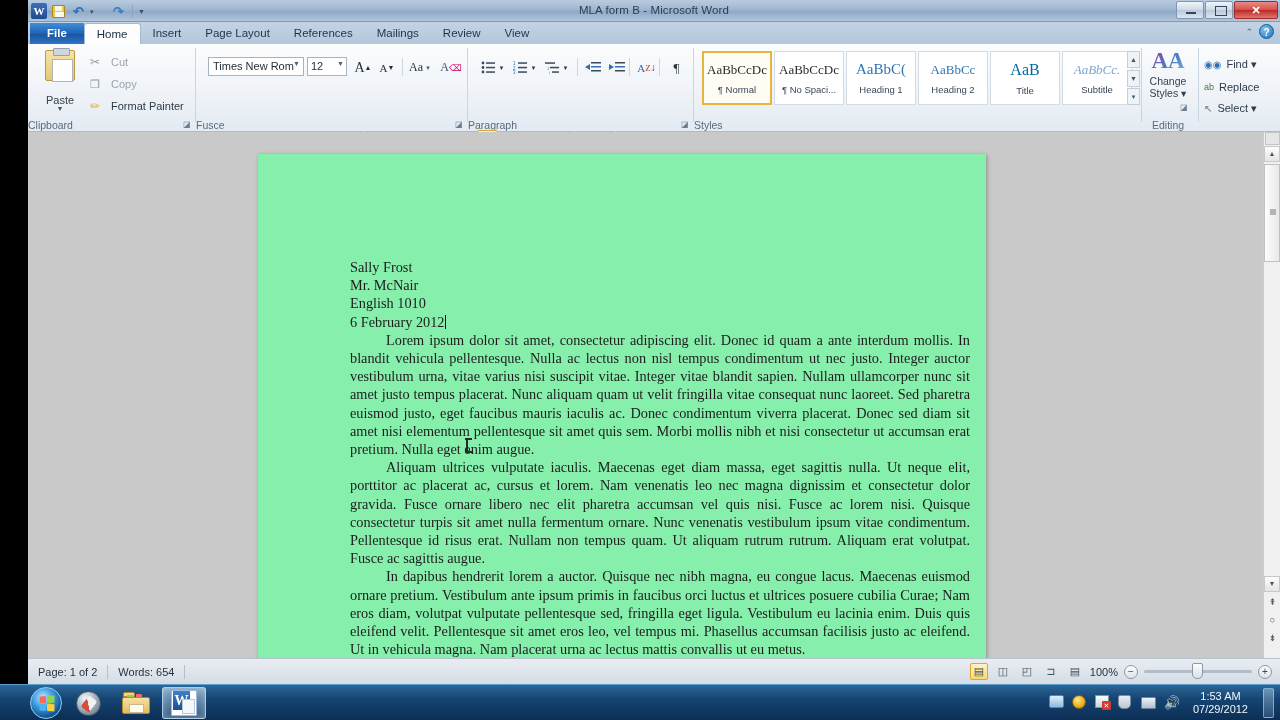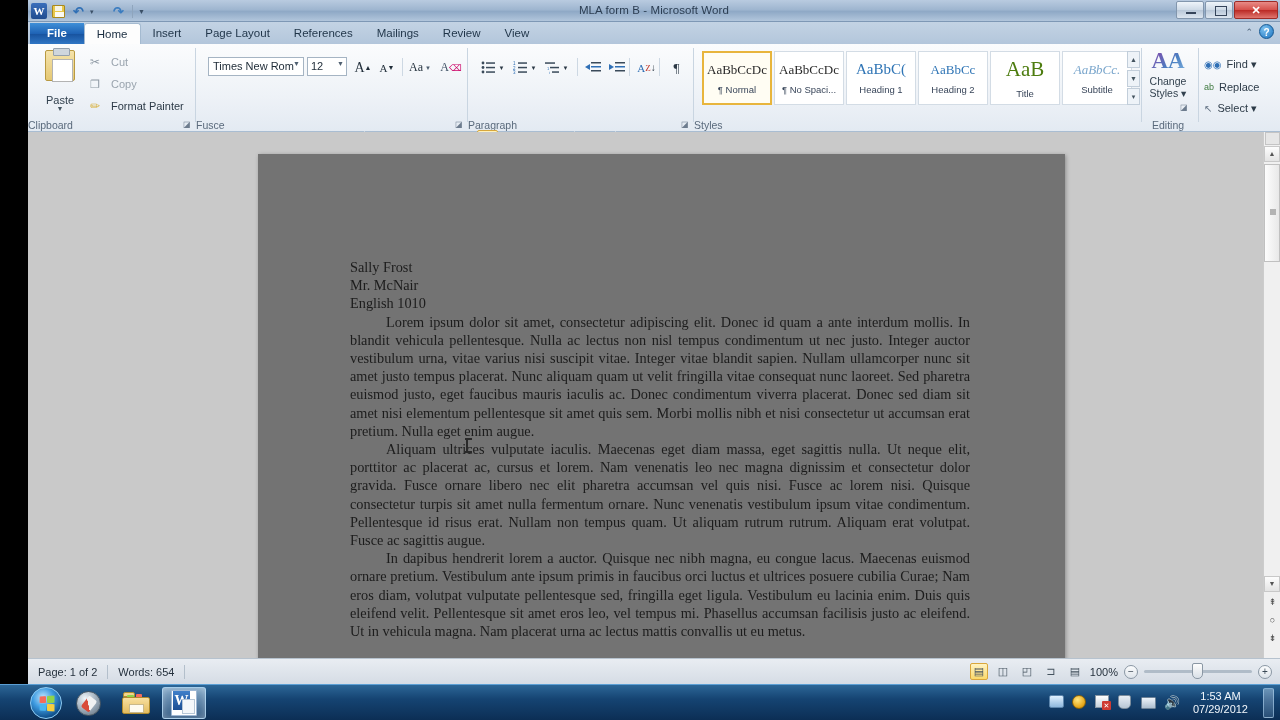--- a/index.html
+++ b/index.html
@@ -173,21 +173,21 @@
     display: flex; flex-direction: column; align-items: center; justify-content: center;
   }
   .style-item.sel { border: 2px solid #e8b53c; background: #fffdf3; }
   .style-prev {
     font-family: "Liberation Serif", serif; font-size: 13px; color: #2a2a2a;
     white-space: nowrap; overflow: hidden; width: 64px; text-align: center;
   }
   .style-name { font-size: 9.5px; color: #39465a; margin-top: 6px; white-space: nowrap; }
   .sp-h1 { color: #2e74b5; font-size: 15px; }
   .sp-h2 { color: #2e74b5; font-size: 13px; }
-  .sp-title { font-size: 21px; color: #4d7c0f; }
+  .sp-title { font-size: 16px; color: #0369a1; }
   .sp-sub { color: #7aa6cc; font-size: 13px; font-style: italic; }
   .gallery-nav {
     position: absolute; right: 2px; top: 7px; width: 13px; height: 54px;
     display: flex; flex-direction: column; justify-content: space-between;
   }
   .gnav {
     width: 13px; height: 17px; border: 1px solid #c2ceda; background: #eef3f8;
     font-size: 7px; color: #44545f; text-align: center; line-height: 15px; cursor: pointer;
   }
 
@@ -207,22 +207,22 @@
     position: absolute; left: 1176px; height: 21px; display: flex; align-items: center;
     gap: 5px; font-size: 11px; color: #2c3a47; cursor: pointer;
   }
 
   
   .docarea {
     position: absolute; left: 0; top: 132px; width: 1252px; height: 526px;
     background: #c9c9c9; overflow: hidden;
   }
   .page {
-    position: absolute; left: 230px; top: 22px; width: 807px; height: 520px;
-    background: #737373; box-shadow: 1px 1px 4px rgba(0,0,0,.30);
+    position: absolute; left: 230px; top: 22px; width: 728px; height: 520px;
+    background: #86efac; box-shadow: 1px 1px 4px rgba(0,0,0,.30);
   }
   .doc-text {
     position: absolute; left: 92px; top: 104px; width: 620px;
     font-family: "Liberation Serif", serif; font-size: 14.3px; color: #1c1c1c;
     line-height: 18.2px; text-align: justify;
   }
   .hdr-line { text-align: left; }
   .caret-bar {
     display: inline-block; width: 1px; height: 14px; background: #111;
     vertical-align: -2px; margin-left: 0px;
@@ -677,20 +677,21 @@
         <span>Select ▾</span>
       </div>
     </div>
 
     <div class="docarea">
       <div class="page">
         <div class="doc-text">
           <div class="hdr-line">Sally Frost</div>
           <div class="hdr-line">Mr. McNair</div>
           <div class="hdr-line">English 1010</div>
+          <div class="hdr-line"><span>6 February 2012</span><span class="caret-bar"></span></div>
           <p class="body-p">Lorem ipsum dolor sit amet, consectetur adipiscing elit. Donec id quam a ante interdum mollis. In blandit vehicula pellentesque. Nulla ac lectus non nisl tempus condimentum ut nec justo. Integer auctor vestibulum urna, vitae varius nisi suscipit vitae. Integer vitae blandit sapien. Nullam ullamcorper nunc sit amet justo tempus placerat. Nunc aliquam quam ut velit fringilla vitae consequat nunc laoreet. Sed pharetra euismod justo, eget faucibus mauris iaculis ac. Donec condimentum viverra placerat. Donec sed diam sit amet nisi elementum pellentesque sit amet quis sem. Morbi mollis nibh et nisi consectetur ut accumsan erat pretium. Nulla eget enim augue.</p>
           <p class="body-p">Aliquam ultrices vulputate iaculis. Maecenas eget diam massa, eget sagittis nulla. Ut neque elit, porttitor ac placerat ac, cursus et lorem. Nam venenatis leo nec magna dignissim et consectetur dolor gravida. Fusce ornare libero nec elit pharetra accumsan vel quis nisi. Fusce ac lorem nisi. Quisque consectetur turpis sit amet nulla fermentum ornare. Nunc venenatis vestibulum ipsum vitae condimentum. Pellentesque id risus erat. Nullam non tempus quam. Ut aliquam rutrum rutrum. Aliquam erat volutpat. Fusce ac sagittis augue.</p>
           <p class="body-p">In dapibus hendrerit lorem a auctor. Quisque nec nibh magna, eu congue lacus. Maecenas euismod ornare pretium. Vestibulum ante ipsum primis in faucibus orci luctus et ultrices posuere cubilia Curae; Nam eros diam, volutpat vulputate pellentesque sed, fringilla eget ligula. Vestibulum eu lacinia enim. Duis quis eleifend velit. Pellentesque sit amet eros leo, vel tempus mi. Phasellus accumsan facilisis justo ac eleifend. Ut in vehicula magna. Nam placerat urna ac lectus mattis convallis ut eu metus.</p>
         </div>
       </div>
       <div class="ibeam"></div>
     </div>
 
     <div class="vscroll">
       <div class="vs-splitbtn"></div>

